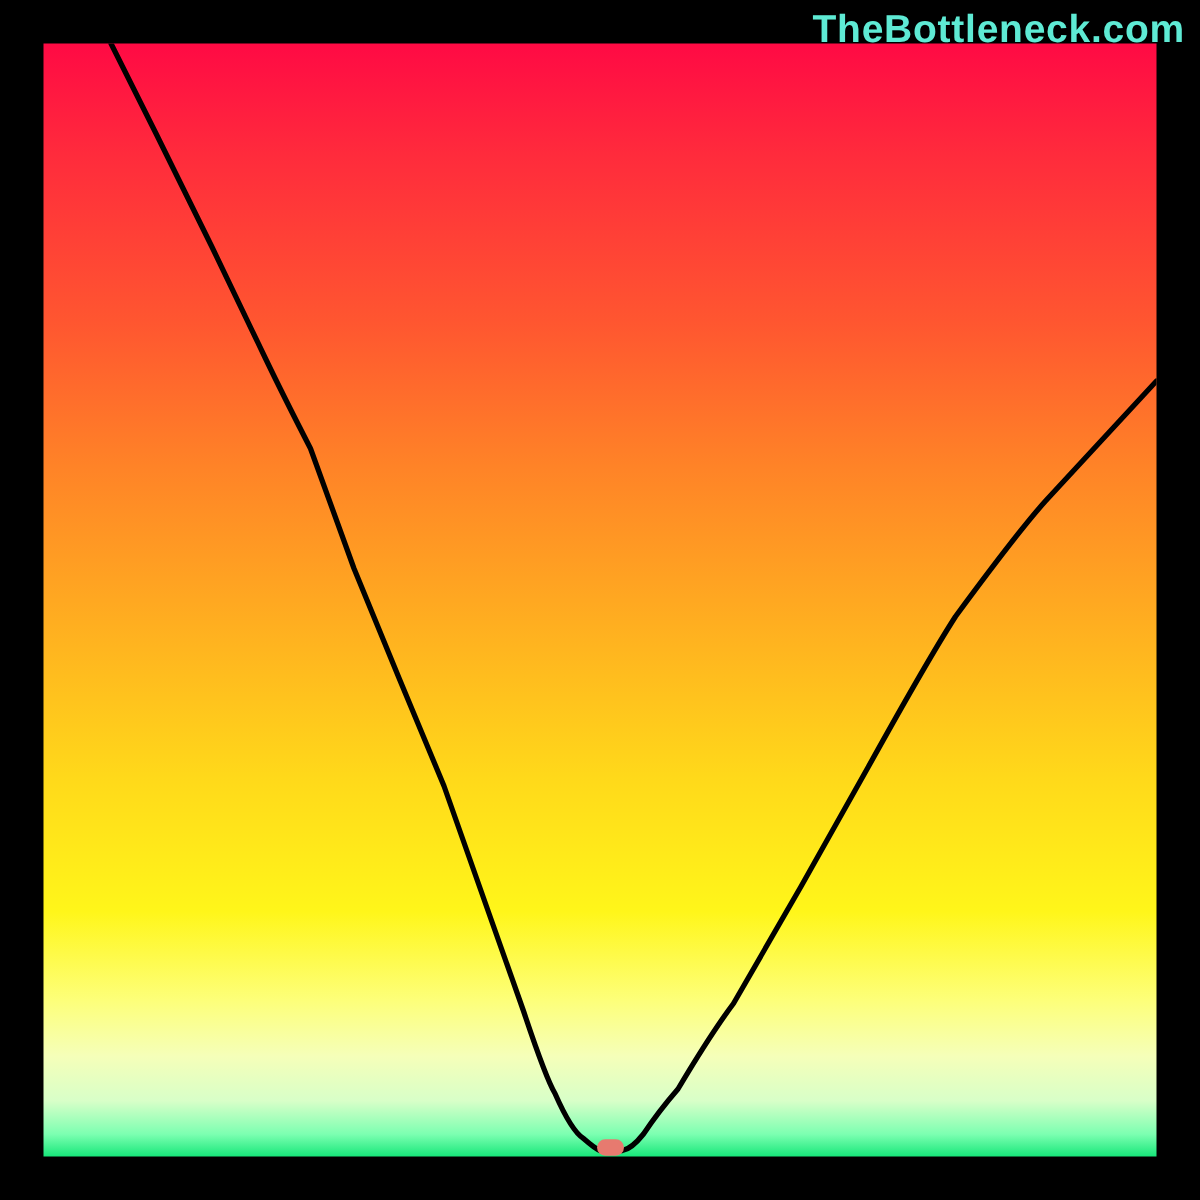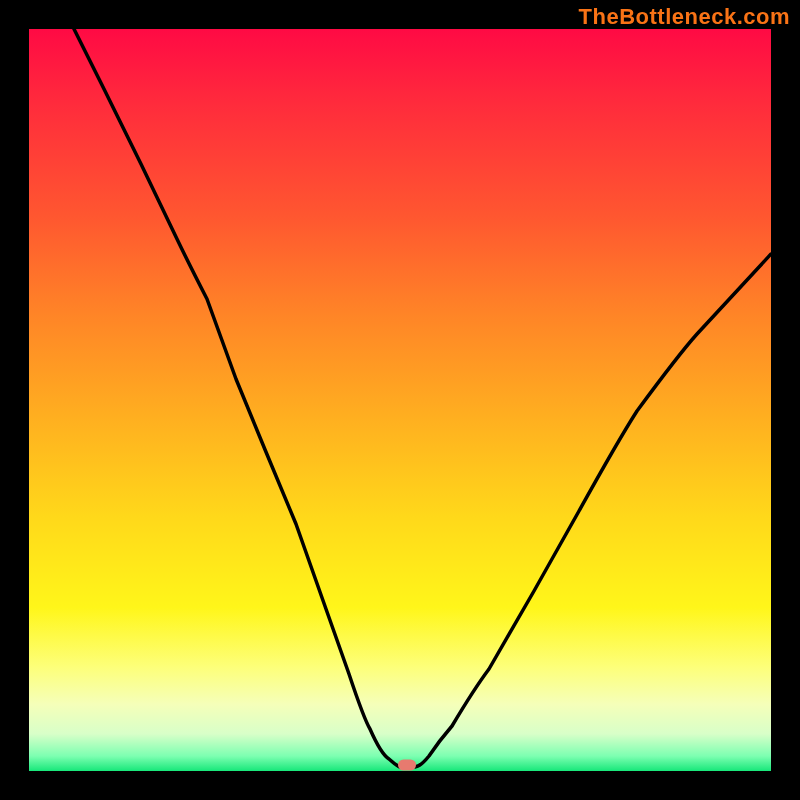--- a/index.html
+++ b/index.html
@@ -14,22 +14,22 @@
   .frame {
     position: relative;
     width: 800px;
     height: 800px;
     background: #000;
   }
   .watermark {
     position: absolute;
     top: 4px;
     right: 10px;
-    color: #f97316;
-    font-size: 22px;
+    color: #5eead4;
+    font-size: 26px;
     font-weight: 600;
     letter-spacing: 0.5px;
     z-index: 5;
     user-select: none;
   }
   .plot-area {
     position: absolute;
     left: 29px;
     top: 29px;
     width: 742px;

